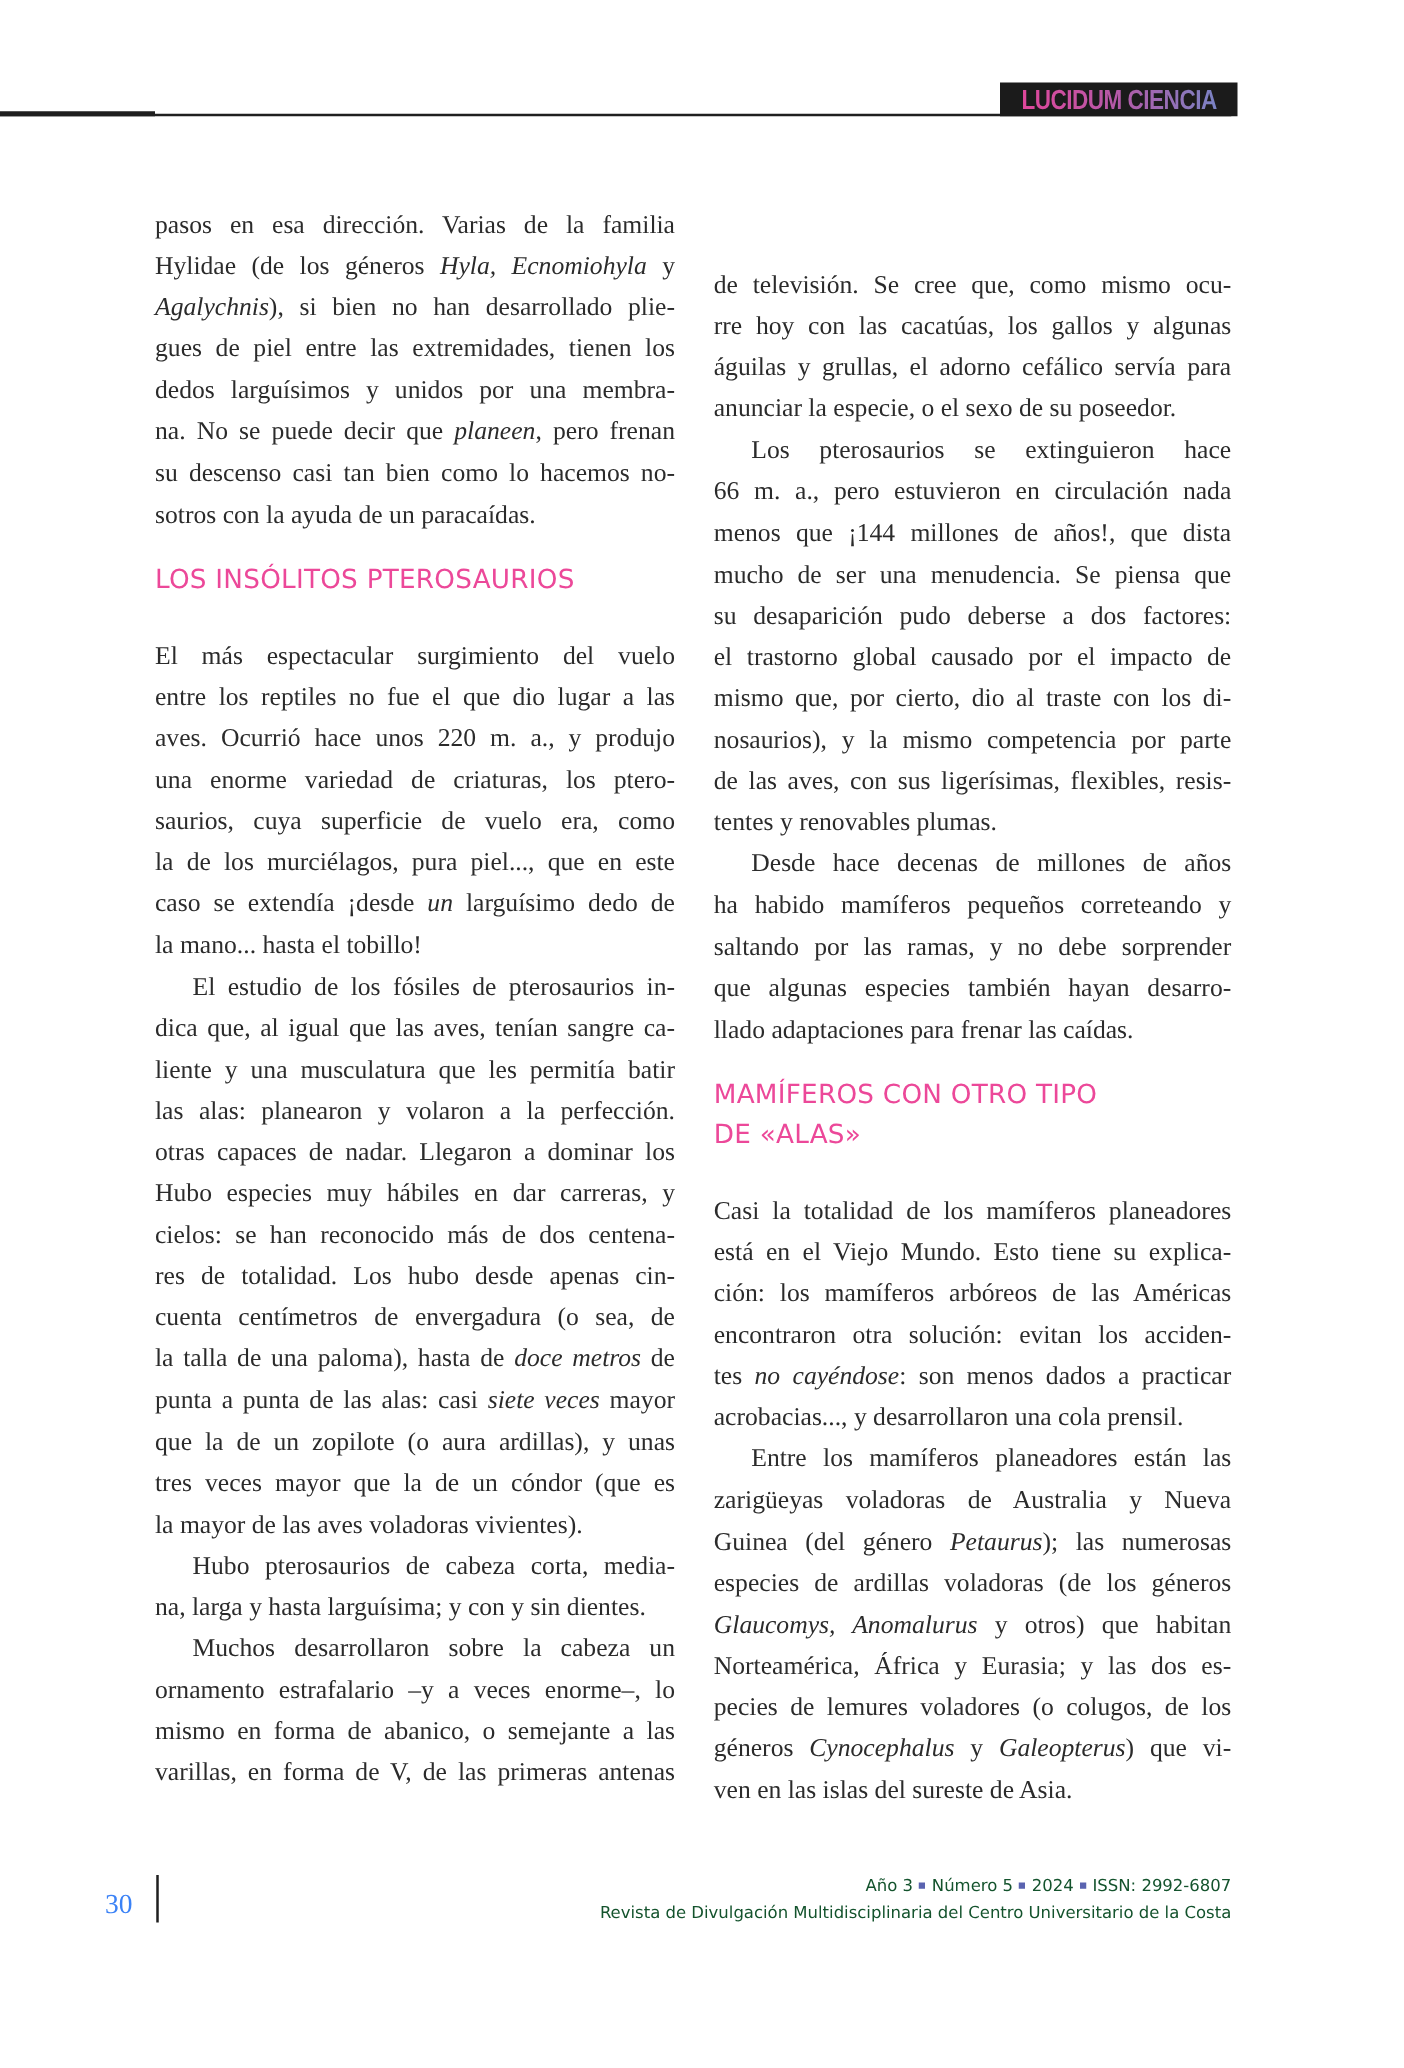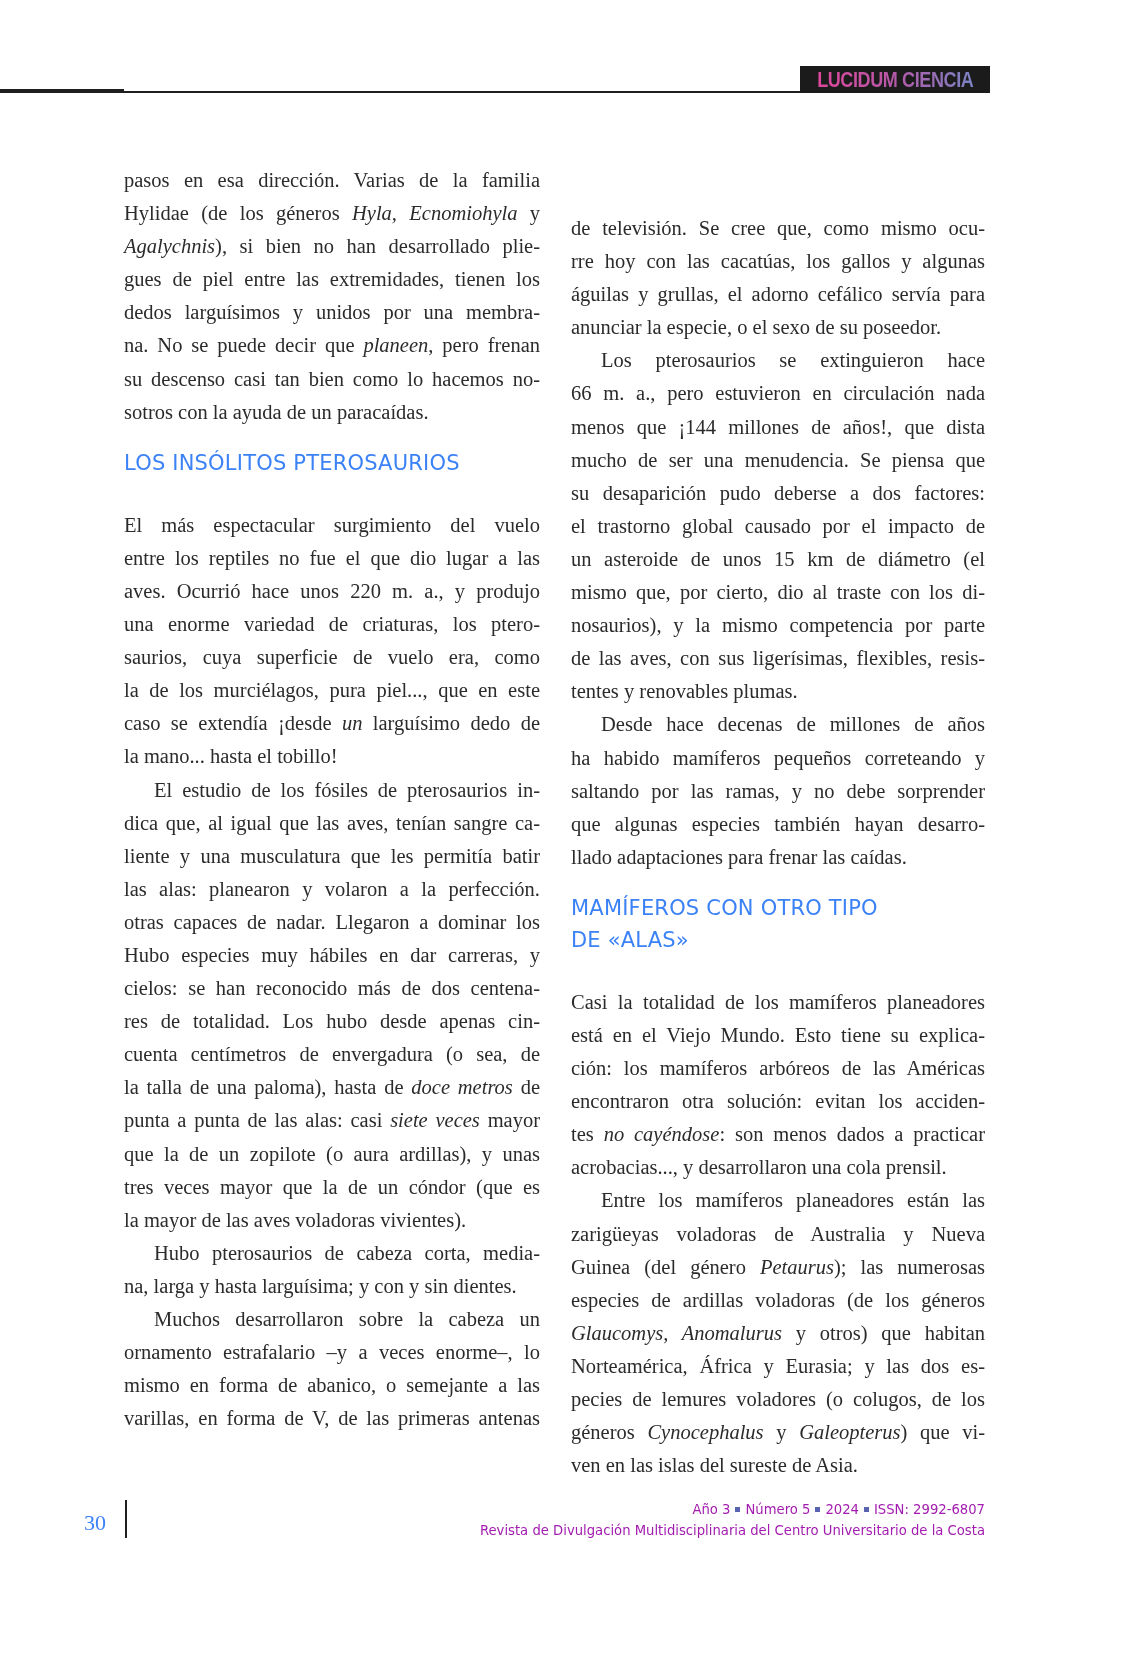--- a/index.html
+++ b/index.html
@@ -11,31 +11,31 @@
           display:flex; align-items:flex-end; justify-content:center; }
   .logo span { font-family:"Liberation Sans", sans-serif; font-weight:bold; font-size:22px;
                letter-spacing:-0.5px; transform:scaleX(0.82); white-space:nowrap;
                background:linear-gradient(90deg,#e0479b 0%,#b45aa8 50%,#7a83c4 100%);
                -webkit-background-clip:text; background-clip:text; color:transparent; }
   .col { position:absolute; top:164px; font-family:"Liberation Serif", serif; font-size:20.5px;
          line-height:33.1px; text-align:justify; hyphens:manual; }
   .col-left { left:124px; width:416px; }
   .col-right { left:571px; width:414px;margin-top:48px; }
   .col p { margin:0; }
-  .col h2 { font-family:"DejaVu Sans", sans-serif; font-weight:normal; color:#3b82f6;
+  .col h2 { font-family:"DejaVu Sans", sans-serif; font-weight:normal; color:#ec4899;
             font-size:21px; line-height:32px; margin:18px 0 30px 0; letter-spacing:0.2px; text-align:left; }
   .line { display:block; text-align:justify; text-align-last:justify; white-space:nowrap; }
   .line.last { text-align-last:left; }
   .ind { padding-left:30px; }
   i { font-style:italic; }
   .footer-num { position:absolute; left:84px; top:1510px; font-family:"Liberation Serif", serif;
                 font-size:22px; color:#3b82f6; }
   .footer-bar { position:absolute; left:125px; top:1500px; width:2px; height:38px; background:#1f1f1f; }
   .footer-right { position:absolute; right:138px; top:1499px; text-align:right;
-                  font-family:"DejaVu Sans", sans-serif; font-size:13.2px; color:#a21caf; line-height:21px; }
+                  font-family:"DejaVu Sans", sans-serif; font-size:13.2px; color:#14532d; line-height:21px; }
   .sq { display:inline-block; width:5px; height:5px; background:#5a63b0; margin:0 5px; vertical-align:middle; position:relative; top:-1px; }
 </style>
 </head>
 <body>
 
 <div class="topline-thick"></div>
 <div class="topline"></div>
 <div class="logo">
   <span>LUCIDUM CIENCIA</span>
 </div>
@@ -97,21 +97,20 @@
       <span class="line">águilas y grullas, el adorno cefálico servía para</span>
       <span class="line last">anunciar la especie, o el sexo de su poseedor.</span>
     </p>
   <p>
       <span class="line ind">Los pterosaurios se extinguieron hace</span>
       <span class="line">66 m. a., pero estuvieron en circulación nada</span>
       <span class="line">menos que ¡144 millones de años!, que dista</span>
       <span class="line">mucho de ser una menudencia. Se piensa que</span>
       <span class="line">su desaparición pudo deberse a dos factores:</span>
       <span class="line">el trastorno global causado por el impacto de</span>
-      <span class="line">un asteroide de unos 15 km de diámetro (el</span>
       <span class="line">mismo que, por cierto, dio al traste con los di-</span>
       <span class="line">nosaurios), y la mismo competencia por parte</span>
       <span class="line">de las aves, con sus ligerísimas, flexibles, resis-</span>
       <span class="line last">tentes y renovables plumas.</span>
     </p>
   <p>
       <span class="line ind">Desde hace decenas de millones de años</span>
       <span class="line">ha habido mamíferos pequeños correteando y</span>
       <span class="line">saltando por las ramas, y no debe sorprender</span>
       <span class="line">que algunas especies también hayan desarro-</span>

